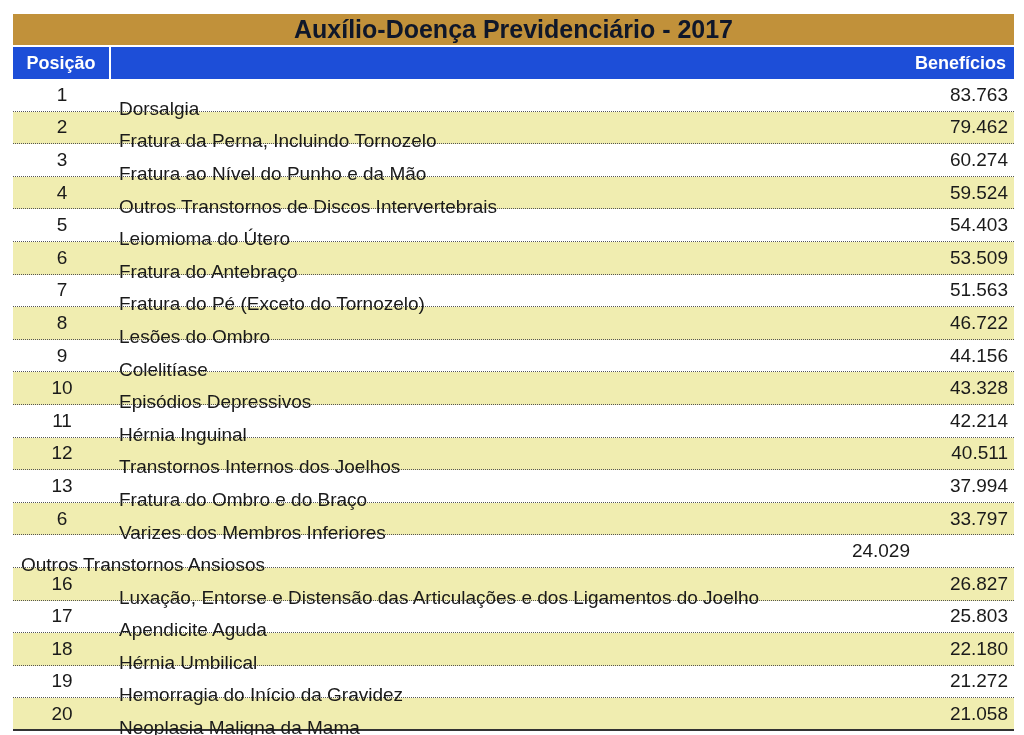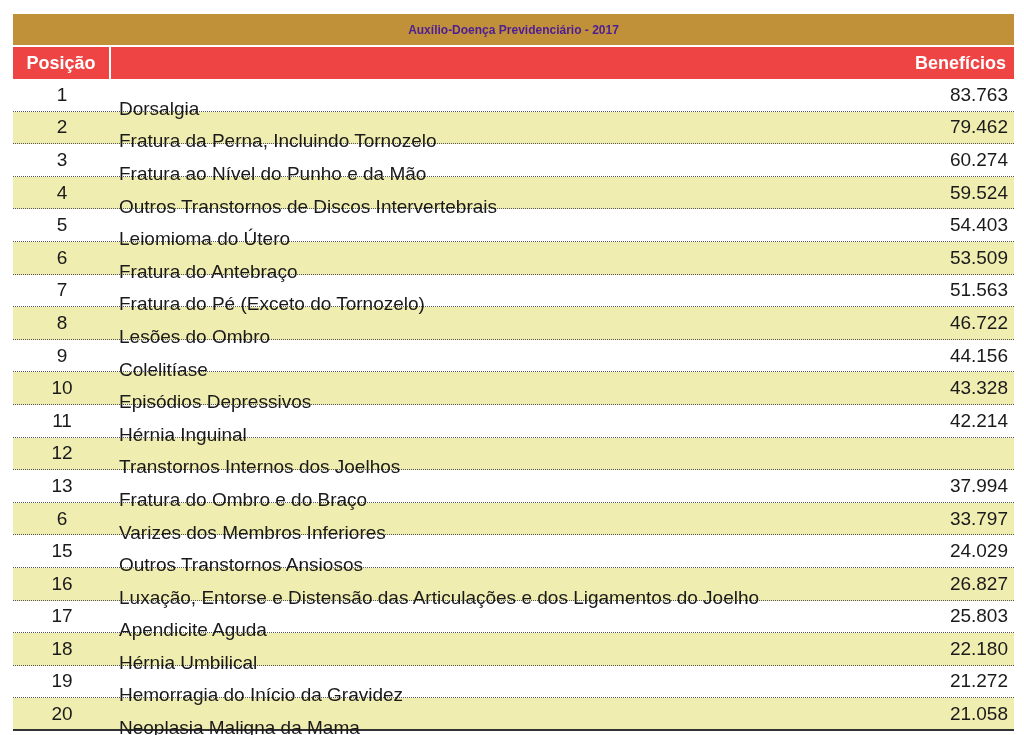--- a/index.html
+++ b/index.html
@@ -1,22 +1,22 @@
 <!DOCTYPE html>
 <html><head>
 <meta charset="utf-8">
 <style>
   html, body { margin: 0; padding: 0; background: #ffffff; }
   body { width: 1024px; height: 735px; position: relative; overflow: hidden;
          font-family: "Liberation Sans", "DejaVu Sans", sans-serif; }
   .table { position: absolute; left: 13px; top: 14px; width: 1001px; }
-  .title-bar { height: 31px; background: #c1913a; color: #4c1d95; font-weight: bold;
-               font-size: 12px; display: flex; align-items: center; justify-content: center;
+  .title-bar { height: 31px; background: #c1913a; color: #0f172a; font-weight: bold;
+               font-size: 25px; display: flex; align-items: center; justify-content: center;
                border-bottom: 2px solid #ffffff; box-sizing: border-box; height: 33px; }
-  .header-row { display: flex; height: 32px; background: #ef4444; color: #ffffff;
+  .header-row { display: flex; height: 32px; background: #1d4ed8; color: #ffffff;
                 font-weight: bold; font-size: 18px; }
   .header-row > div { display: flex; align-items: center; box-sizing: border-box; }
   .h-pos { width: 98px; justify-content: center; border-right: 2px solid #ffffff; }
   .h-cat { width: 796px; justify-content: center; border-right: 2px solid #ffffff; margin-top: 48px; }
   .h-ben { width: 107px; justify-content: center; }
   .row { display: flex; height: 32.6px; box-sizing: border-box;
          border-bottom: 1.5px dotted #555555; font-size: 19px; color: #1a1a1a; }
   .row.alt { background: #f0edb0; }
   .row:last-child { border-bottom: 2px solid #333333; }
   .row > div { display: flex; align-items: center; box-sizing: border-box; }
@@ -86,33 +86,33 @@
         <div class="c-ben">43.328</div>
       </div>
       <div class="row">
         <div class="c-pos">11</div>
         <div class="c-cat">Hérnia Inguinal</div>
         <div class="c-ben">42.214</div>
       </div>
       <div class="row alt">
         <div class="c-pos">12</div>
         <div class="c-cat">Transtornos Internos dos Joelhos</div>
+        <div class="c-ben">40.511</div>
       </div>
       <div class="row">
         <div class="c-pos">13</div>
         <div class="c-cat">Fratura do Ombro e do Braço</div>
         <div class="c-ben">37.994</div>
       </div>
       <div class="row alt">
         <div class="c-pos">6</div>
         <div class="c-cat">Varizes dos Membros Inferiores</div>
         <div class="c-ben">33.797</div>
       </div>
       <div class="row">
-        <div class="c-pos">15</div>
         <div class="c-cat">Outros Transtornos Ansiosos</div>
         <div class="c-ben">24.029</div>
       </div>
       <div class="row alt">
         <div class="c-pos">16</div>
         <div class="c-cat">Luxação, Entorse e Distensão das Articulações e dos Ligamentos do Joelho</div>
         <div class="c-ben">26.827</div>
       </div>
       <div class="row">
         <div class="c-pos">17</div>

